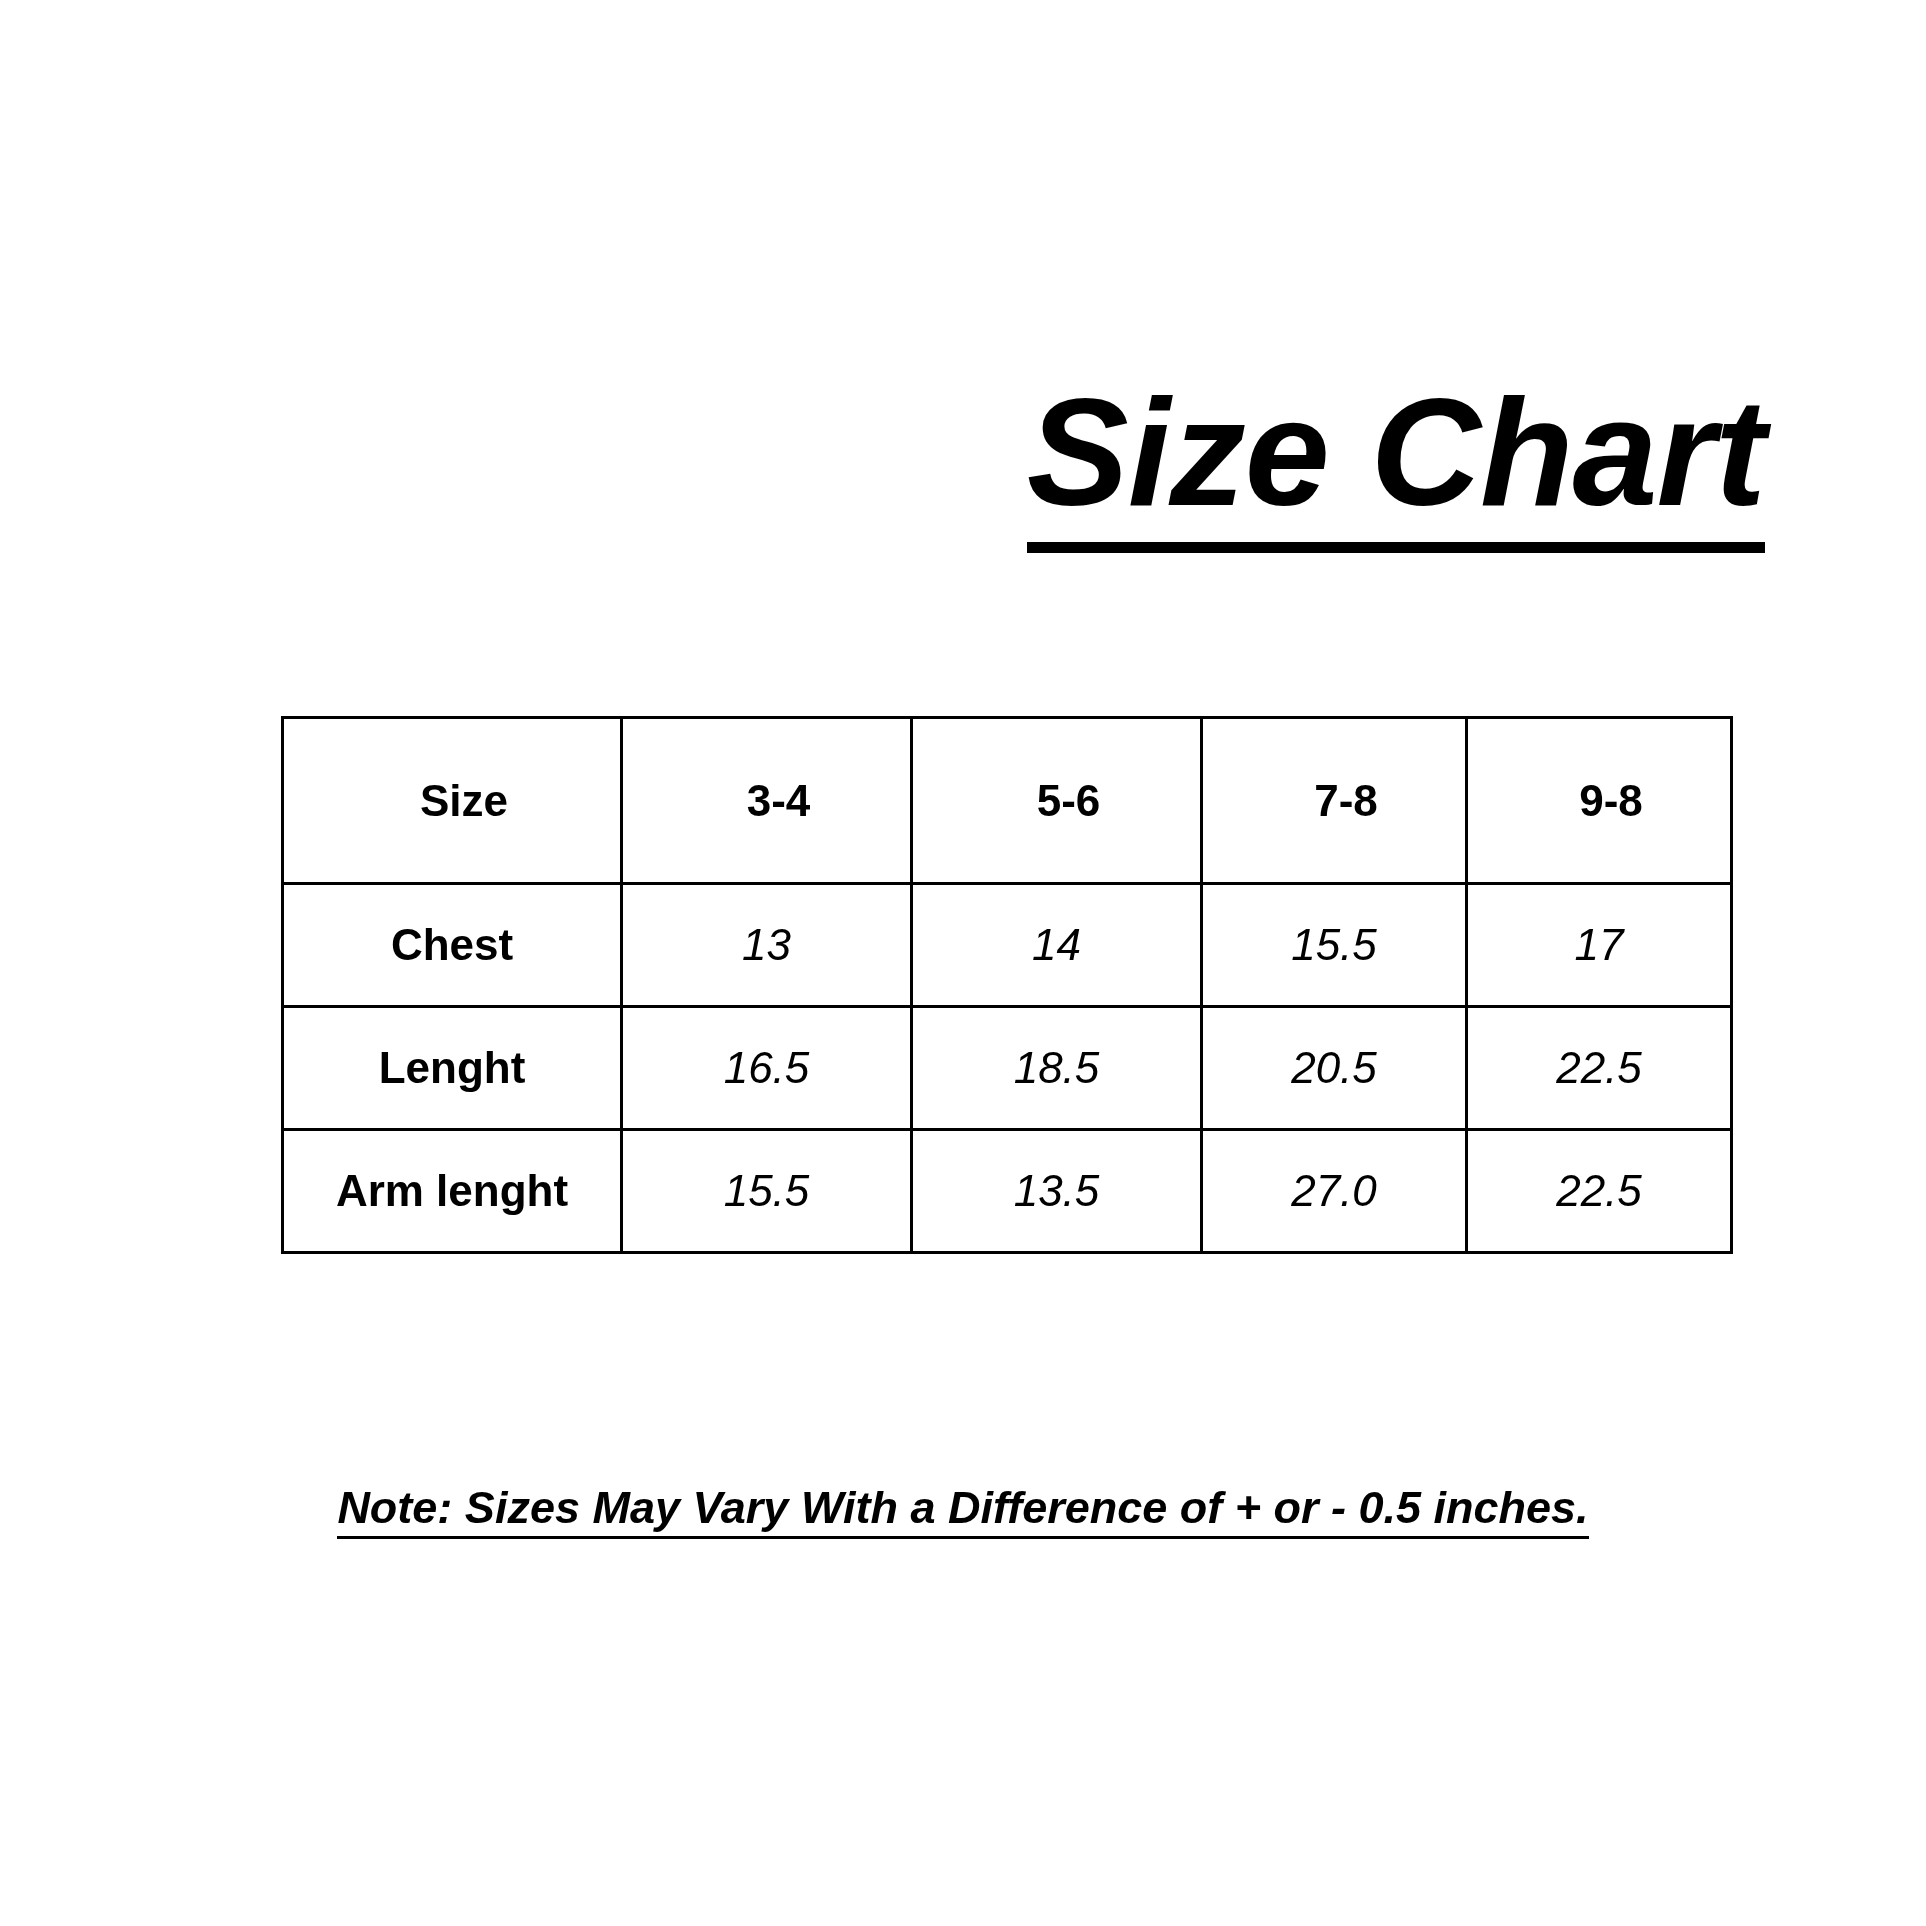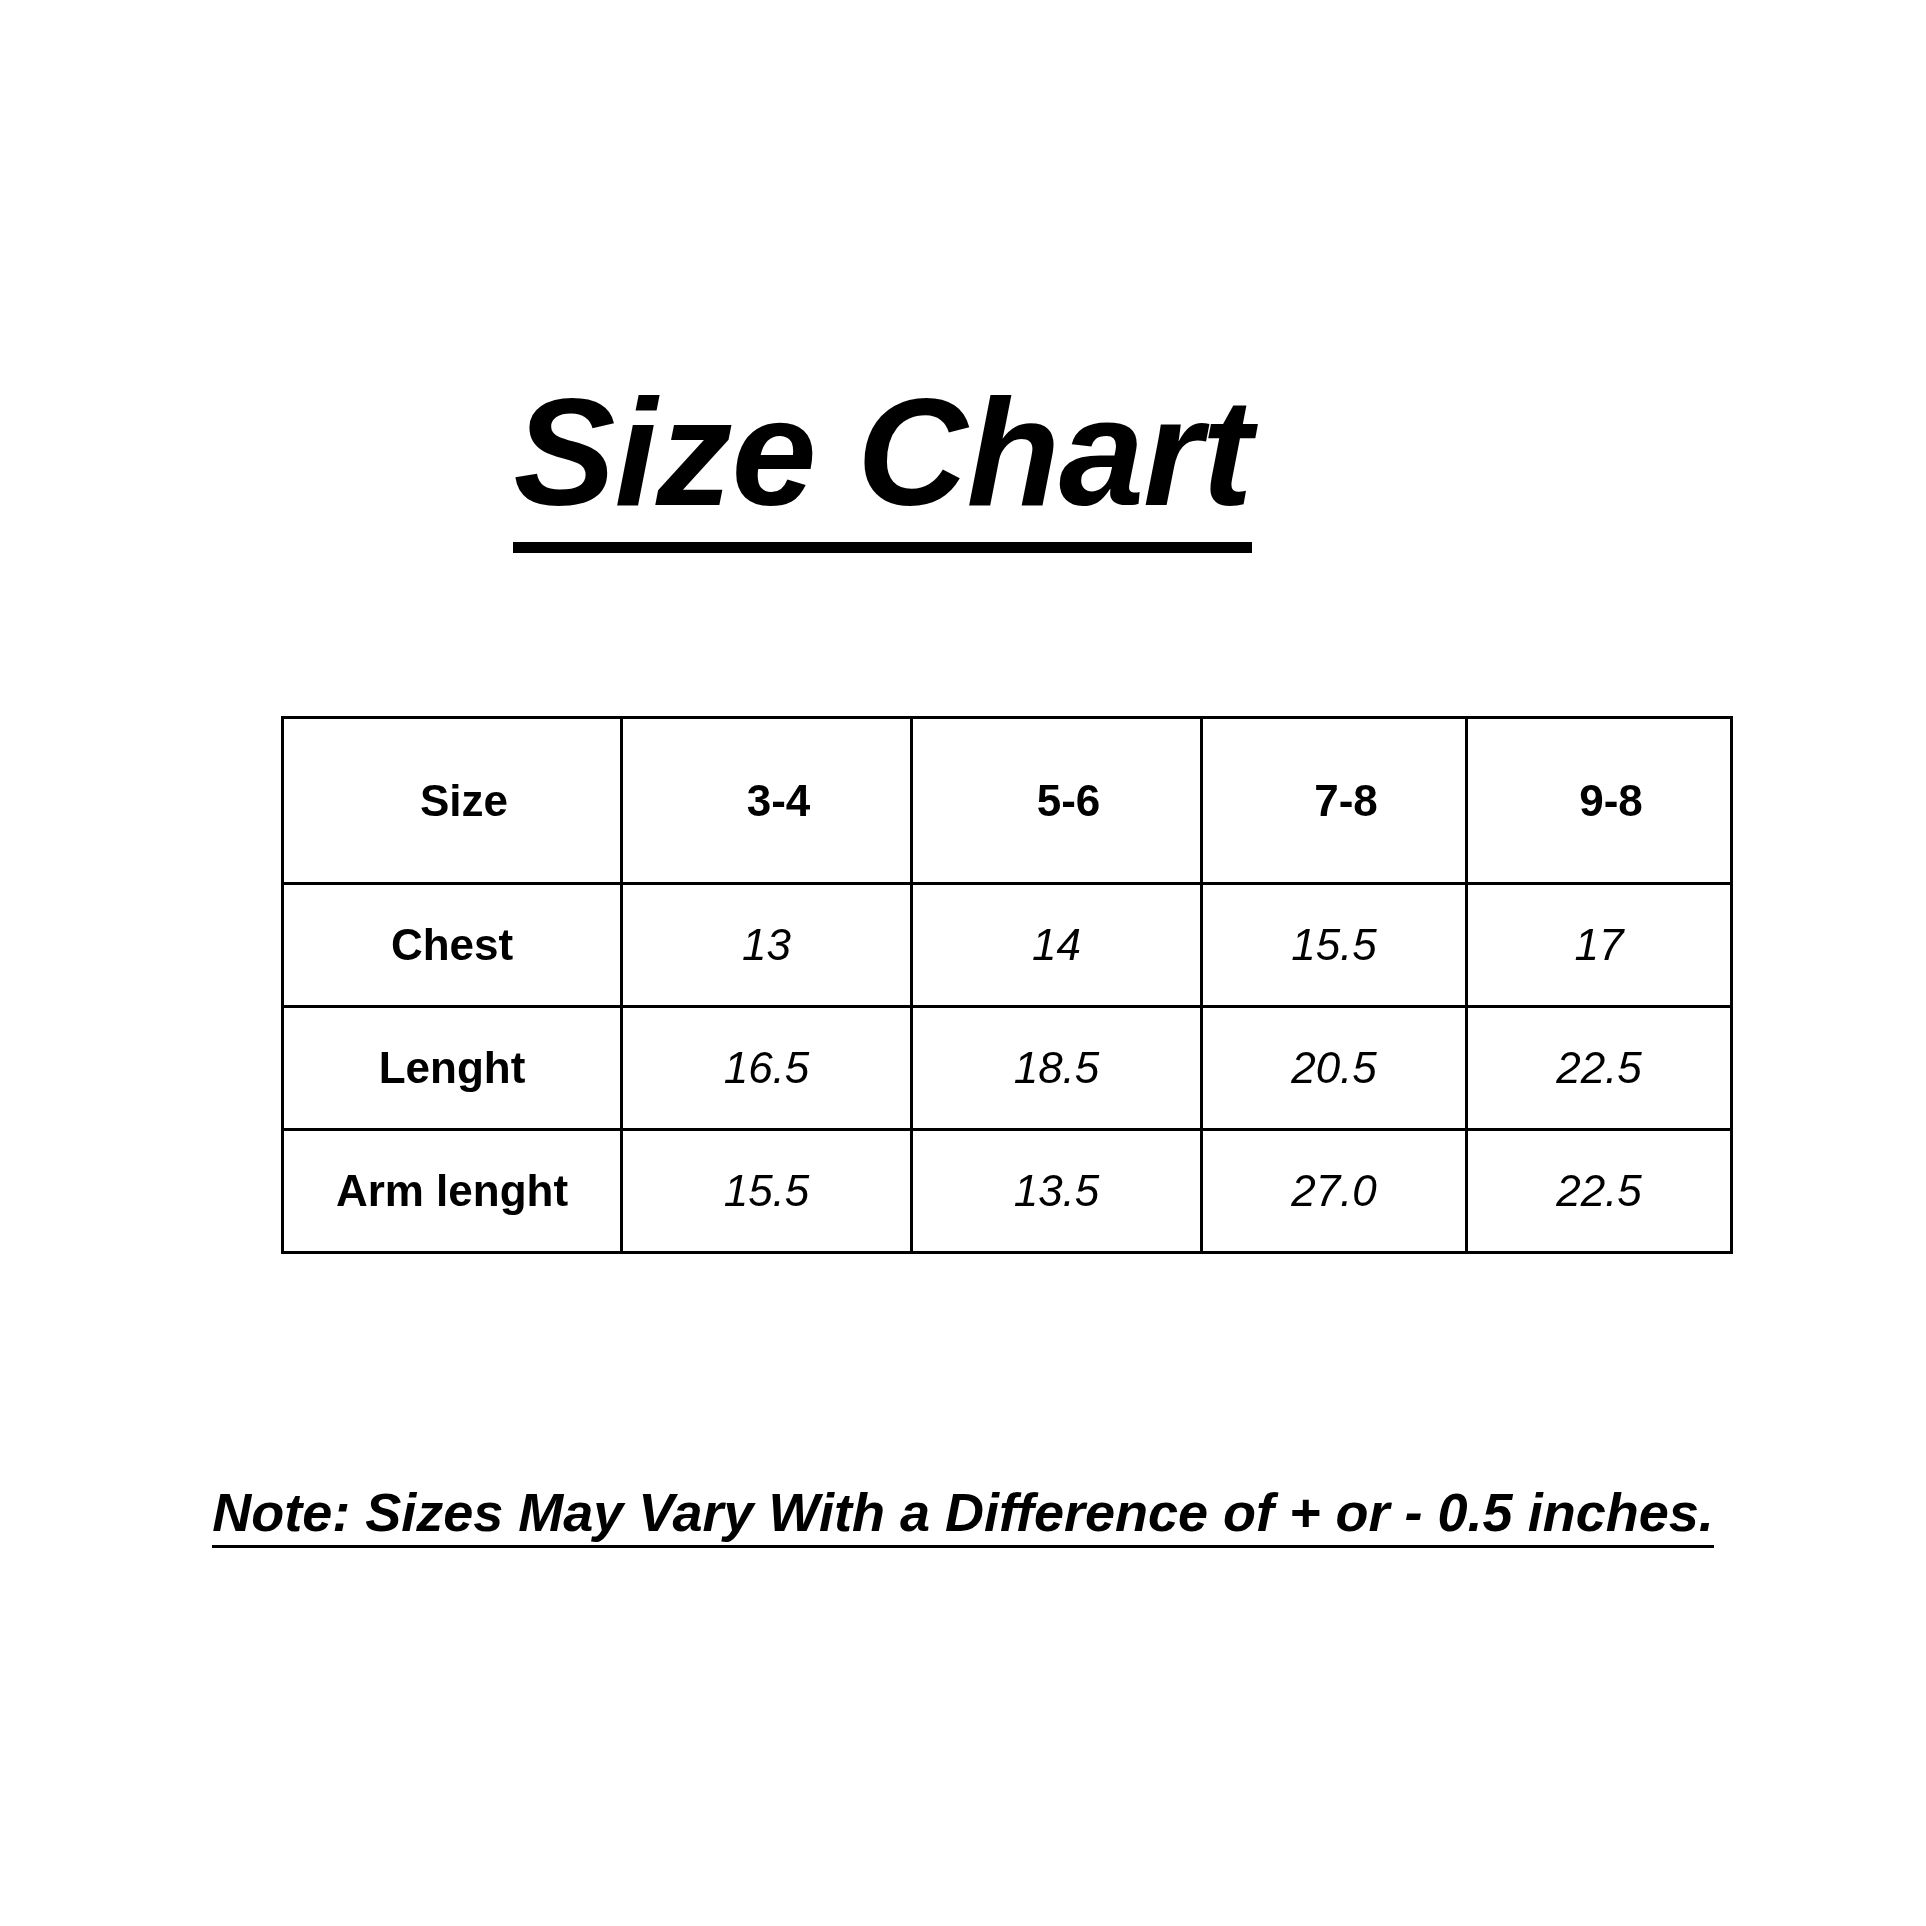--- a/index.html
+++ b/index.html
@@ -23,21 +23,21 @@
     height: 1926px;
     background: #ffffff;
   }
 
   
   .title-wrap {
     position: absolute;
     left: 0;
     top: 372px;
     width: 1765px;
-    text-align: center;
+    text-align: right;
   }
   .title {
     display: inline-block;
     font-family: "Liberation Sans", sans-serif;
     font-weight: bold;
     font-style: italic;
     font-size: 153px;
     line-height: 1.05;
     letter-spacing: -1px;
     padding-bottom: 9.2px;
@@ -99,21 +99,21 @@
     left: 0;
     top: 1483px;
     width: 1926px;
     text-align: center;
   }
   .note {
     display: inline-block;
     font-family: "Liberation Sans", sans-serif;
     font-weight: bold;
     font-style: italic;
-    font-size: 54px;
+    font-size: 45px;
     line-height: 1.1;
     padding-bottom: 3.1px;
     border-bottom: 3.6px solid #000000;
     white-space: nowrap;
   }
 </style>
 </head>
 <body>
 
 <div class="page">

